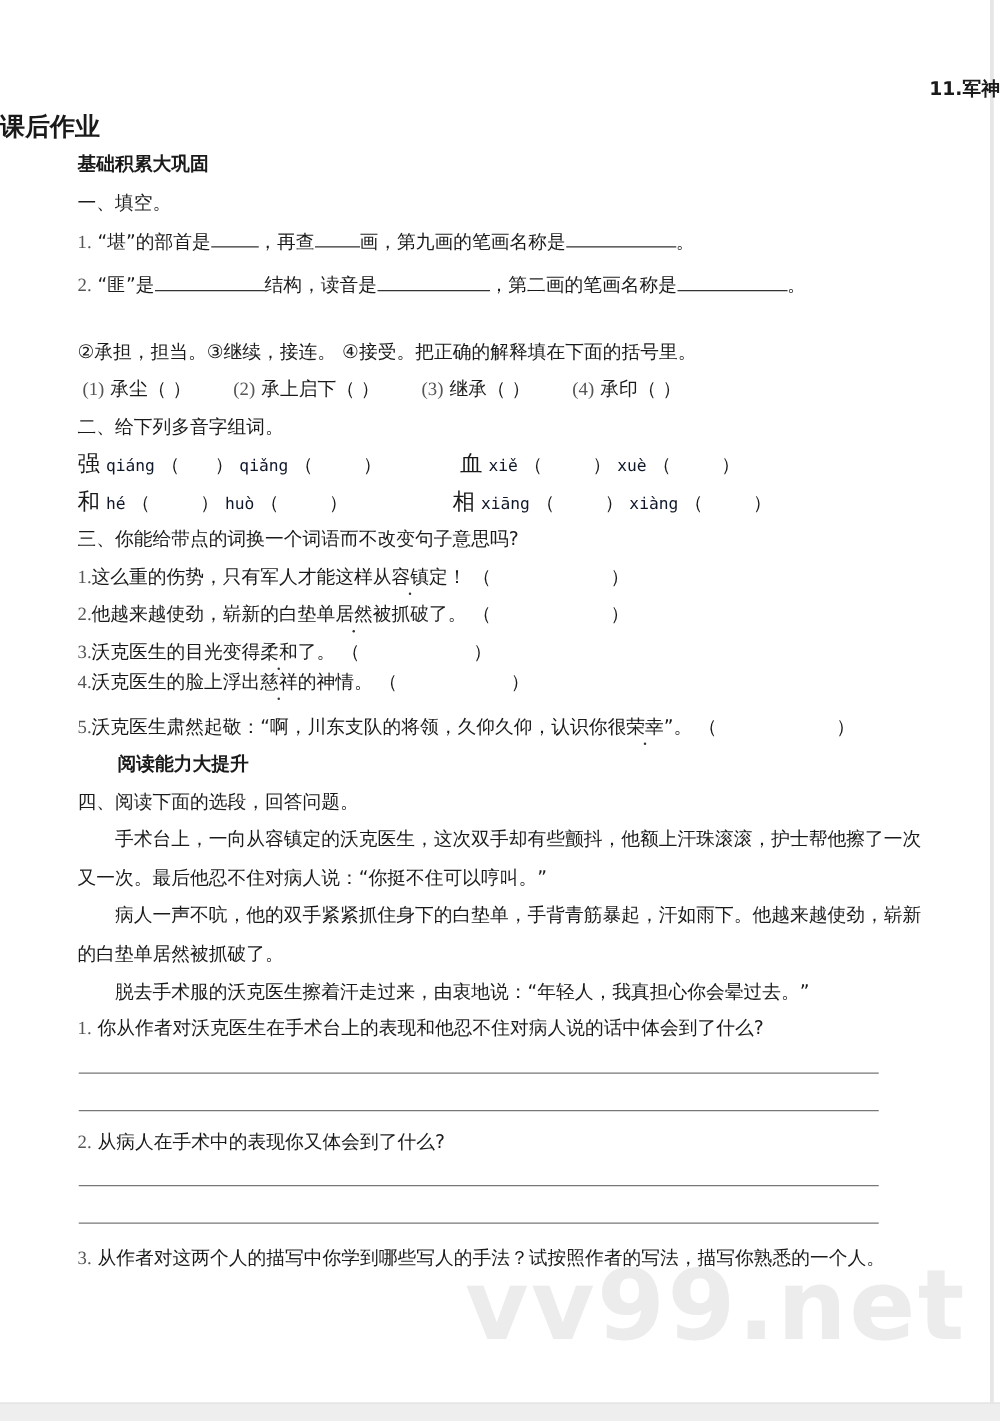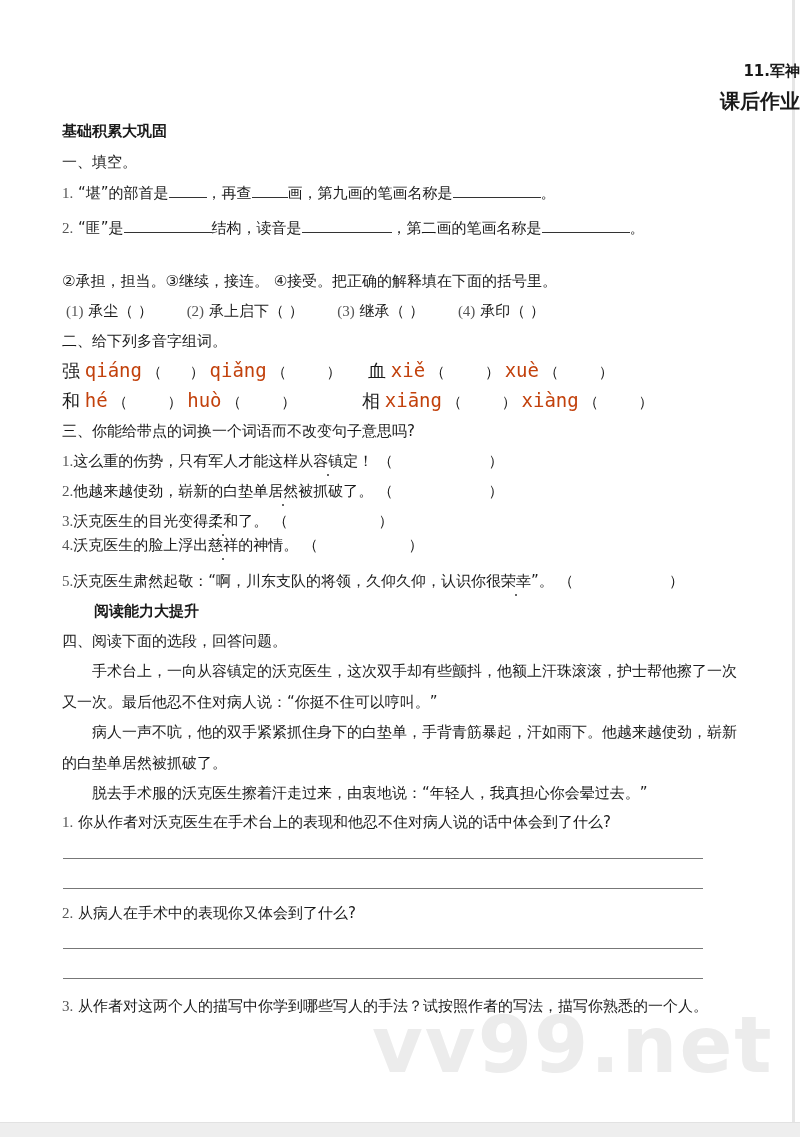--- a/index.html
+++ b/index.html
@@ -14,26 +14,26 @@
     position: absolute; left: 0; top: 0; width: 792px; height: 1124px;
     background: #ffffff;
     border-right: 3px solid #e6e6e6;
   }
   .bottom-bar {
     position: absolute; left: 0; top: 1122px; width: 800px; height: 15px;
     background: #eeeeee; border-top: 1px solid #e2e2e2;
   }
   .abs { position: absolute; white-space: nowrap; }
   .title-small { left: 0; width: 800px; text-align: right; top: 62px; font-size: 15px; font-weight: bold; }
-  .title-big { left: 0; width: 800px; text-align: right; top: 88px; font-size: 20px; font-weight: bold; }
+  .title-big { left: 0; width: 800px; text-align: left; top: 88px; font-size: 20px; font-weight: bold; }
   .section { font-size: 15px; font-weight: bold; }
   .line { font-size: 15px; left: 62px; }
   .num { font-family: "Liberation Serif", serif; color: #555; }
   .blank { display: inline-block; border-bottom: 1px solid #333; height: 14px; vertical-align: baseline; }
-  .py { font-family: "DejaVu Sans Mono", monospace; font-size: 19px; color: #c2410c; }
+  .py { font-family: "DejaVu Sans Mono", monospace; font-size: 13px; color: #0f172a; }
   .hz { font-size: 18px; }
   .gap { display: inline-block; }
   .dot { position: relative; display: inline-block; }
   .dot::after {
     content: ""; position: absolute; left: 50%; bottom: -5px; width: 2px; height: 2px;
     background: #333; border-radius: 50%; transform: translateX(-50%);
   }
   .para { font-size: 15px; left: 62px; width: 680px; white-space: normal; line-height: 31px; }
   .indent { text-indent: 30px; }
   .answer-line { position: absolute; left: 63px; width: 640px; height: 0; border-top: 1.5px solid #777; }

